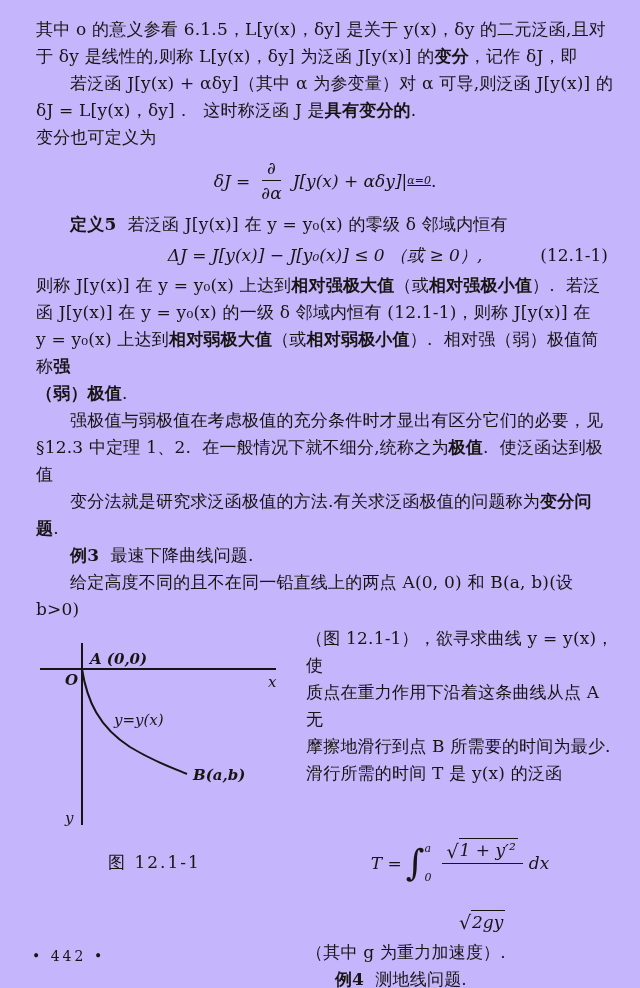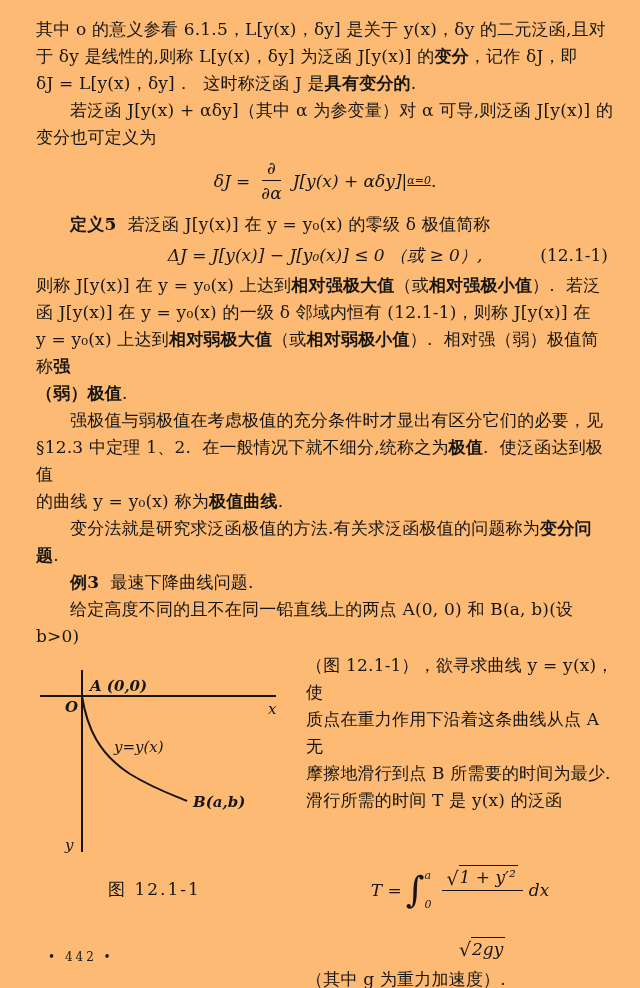--- a/index.html
+++ b/index.html
@@ -1,20 +1,20 @@
 <!DOCTYPE html>
 <html><head>
 <meta charset="utf-8">
 <style>
   html,body { margin:0; padding:0; background:#e8e6e0; }
   .page {
     position:relative;
     width:640px; height:988px;
     margin:0 auto;
-    background:#fdba74;
+    background:#c4b5fd;
     color:#171512;
     font-family:"DejaVu Serif","Liberation Serif",serif;
     font-size:17px;
     box-sizing:border-box;
     padding:16px 26px 0 36px;
     overflow:hidden;
   }
   .ln { line-height:27px; white-space:pre-wrap; letter-spacing:0.2px; }
   .ind { text-indent:2em; }
   b { font-weight:bold; }
@@ -39,60 +39,59 @@
   .cols { display:flex; margin-top:2px; }
   .fig-col { flex:0 0 270px; }
   .txt-col { flex:1; }
   .txt-col .ln { line-height:27px; }
   .txt-col .ind2 { text-indent:1.7em; }
   .caption { margin-top:12px; padding-left:72px; letter-spacing:2px; }
 
   .figure-svg { display:block; margin-top:6px; }
   .figure-svg text { font-family:"DejaVu Serif","Liberation Serif",serif; fill:#171512; }
 
-  .footer { position:absolute; left:48px; bottom:24px; font-size:12px; letter-spacing:3px; }
+  .footer { position:absolute; left:32px; bottom:24px; font-size:14px; letter-spacing:3px; }
 </style>
 </head>
 <body>
 
 <div class="page">
 
   <div class="ln">其中 o 的意义参看 6.1.5，L[y(x)，δy] 是关于 y(x)，δy 的二元泛函,且对</div>
   <div class="ln"><span>于 δy 是线性的,则称 L[y(x)，δy] 为泛函 J[y(x)] 的</span><b>变分</b><span>，记作 δJ，即</span></div>
+  <div class="ln ind">若泛函 J[y(x) + αδy]（其中 α 为参变量）对 α 可导,则泛函 J[y(x)] 的</div>
+
   <div class="ln"><span>δJ = L[y(x)，δy]．  这时称泛函 J 是</span><b>具有变分的</b><span>.</span></div>
-
-  <div class="ln ind">若泛函 J[y(x) + αδy]（其中 α 为参变量）对 α 可导,则泛函 J[y(x)] 的</div>
   <div class="ln">变分也可定义为</div>
 
   <div class="formula">
     <span class="it">δJ =</span>
     <span class="frac">
       <span class="num it">∂</span>
       <span class="den it">∂α</span>
     </span>
     <span class="it">J[y(x) + αδy]|</span>
       <sub class="fsub">α=0</sub>
       <span>.</span>
   </div>
 
-  <div class="ln ind"><b>定义5</b><span>  若泛函 J[y(x)] 在 y = y₀(x) 的零级 δ 极值简称</span></div>
+  <div class="ln ind"><b>定义5</b><span>  若泛函 J[y(x)] 在 y = y₀(x) 的零级 δ 邻域内恒有</span></div>
 
   <div class="formula rel">
     <span class="it">ΔJ = J[y(x)] − J[y₀(x)] ≤ 0  （或 ≥ 0）,</span>
     <span class="eqtag">(12.1-1)</span>
   </div>
 
   <div class="ln"><span>则称 J[y(x)] 在 y = y₀(x) 上达到</span><b>相对强极大值</b><span>（或</span><b>相对强极小值</b><span>）.  若泛</span></div>
   <div class="ln">函 J[y(x)] 在 y = y₀(x) 的一级 δ 邻域内恒有 (12.1-1)，则称 J[y(x)] 在</div>
   <div class="ln"><span>y = y₀(x) 上达到</span><b>相对弱极大值</b><span>（或</span><b>相对弱极小值</b><span>）.  相对强（弱）极值简称</span><b>强</b></div>
   <div class="ln"><b>（弱）极值</b><span>.</span></div>
 
   <div class="ln ind">强极值与弱极值在考虑极值的充分条件时才显出有区分它们的必要，见</div>
   <div class="ln"><span>§12.3 中定理 1、2.  在一般情况下就不细分,统称之为</span><b>极值</b><span>.  使泛函达到极值</span></div>
-  <div class="ln"><span>的曲线 y = y₀(x) 称为</span><b>极值曲线</b><span>.</span></div>
 
   <div class="ln ind"><span>变分法就是研究求泛函极值的方法.有关求泛函极值的问题称为</span><b>变分问题</b><span>.</span></div>
   <div class="ln ind"><b>例3</b><span>  最速下降曲线问题.</span></div>
   <div class="ln ind">给定高度不同的且不在同一铅直线上的两点 A(0, 0) 和 B(a, b)(设 b&gt;0)</div>
 
   <div class="cols">
     <div class="fig-col">
       <svg class="figure-svg" width="268" height="208" viewBox="0 0 268 208">
         <line x1="4" y1="38" x2="240" y2="38" stroke="#171512" stroke-width="2"></line>
         <line x1="46" y1="12" x2="46" y2="194" stroke="#171512" stroke-width="2"></line>

